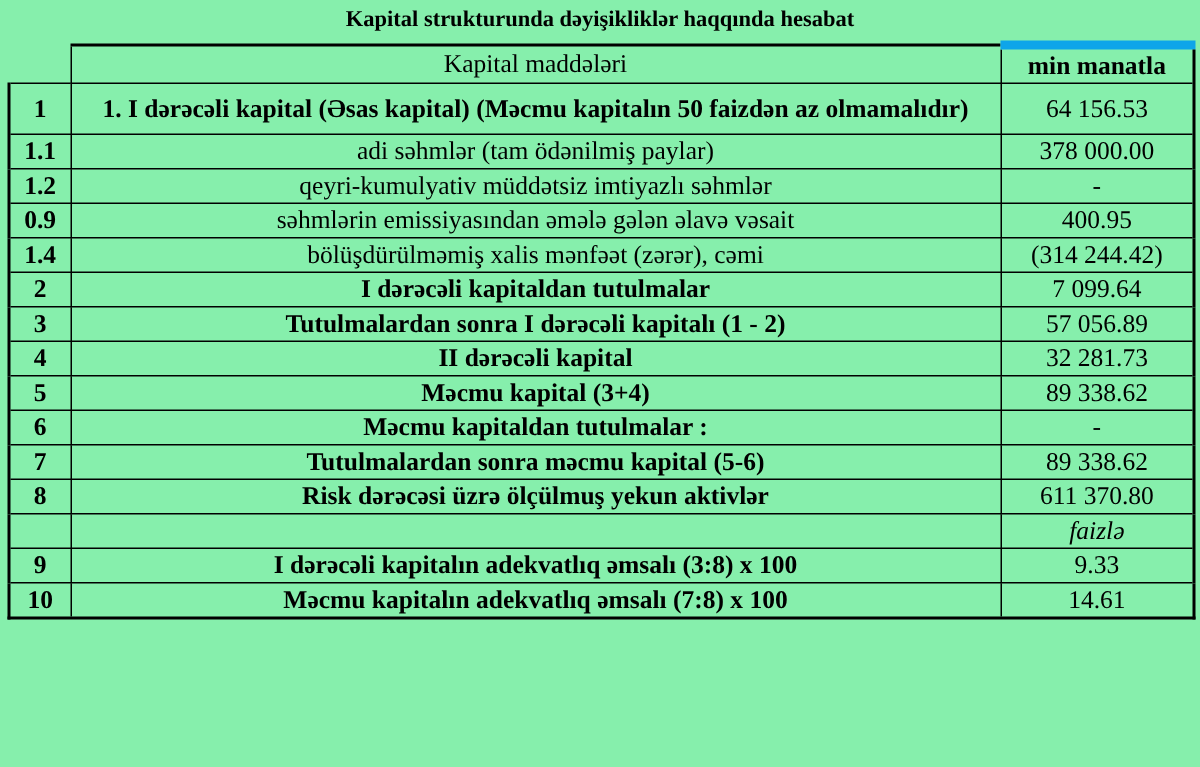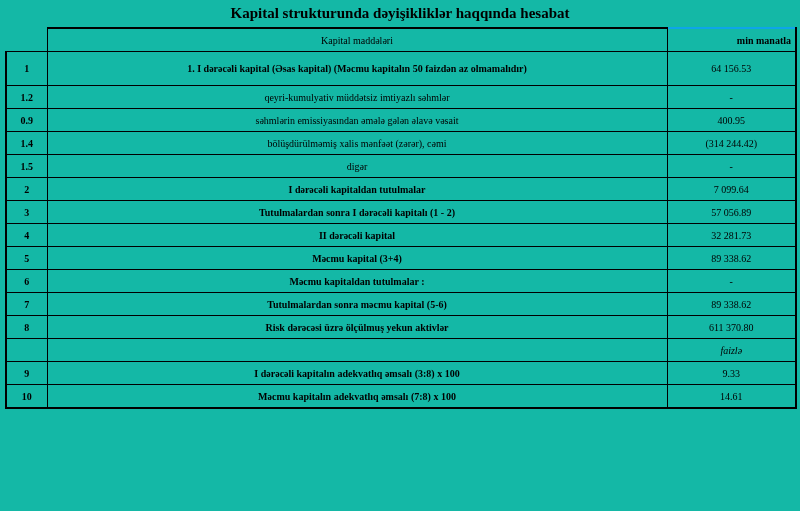--- a/index.html
+++ b/index.html
@@ -7,55 +7,55 @@
     padding: 0;
     background: #ffffff;
     color: #000000;
     font-family: "Liberation Serif", "DejaVu Serif", serif;
   }
   .page {
     width: 800px;
     height: 511px;
     box-sizing: border-box;
     padding: 3px 5px 0 5px;
-    background: #14b8a6;
+    background: #86efac;
   }
   .report-title {
     text-align: center;
     font-weight: bold;
     font-size: 15px;
     padding: 2px 0 5px 0;
   }
   table.capital {
     border-collapse: collapse;
     width: 790px;
     table-layout: fixed;
   }
   col.c-num   { width: 41px; }
   col.c-label { width: 620px; }
   col.c-value { width: 129px; }
   td {
     border: 1px solid #000000;
-    font-size: 10px;
+    font-size: 17px;
     height: 22px;
     padding: 0 4px;
     vertical-align: middle;
     overflow: hidden;
     white-space: nowrap;
   }
   
   td.corner { border: none; }
   td.h-items {
     text-align: center;
     border-top: 2px solid #000;
   }
   td.h-unit {
-    text-align: right;
+    text-align: center;
     font-weight: bold;
-    border-top: 2px solid #0ea5e9;
+    border-top: 6px solid #0ea5e9;
     border-right: 2px solid #000;
   }
   
   tbody td:first-child { border-left: 2px solid #000; }
   tbody td:last-child  { border-right: 2px solid #000; }
   tbody tr:last-child td { border-bottom: 2px solid #000; }
   td.num {
     text-align: center;
     font-weight: bold;
   }
@@ -84,38 +84,38 @@
         <td class="h-unit">min manatla</td>
       </tr>
     </thead>
     <tbody id="rows">
         <tr class="tall">
           <td class="num">1</td>
           <td class="label b">1. I dərəcəli kapital (Əsas kapital) (Məcmu kapitalın 50 faizdən  az olmamalıdır)</td>
           <td class="value">64 156.53</td>
         </tr>
         <tr>
+          <td class="num">1.1</td>
+          <td class="label">adi səhmlər (tam ödənilmiş paylar)</td>
+          <td class="value">378 000.00</td>
+        </tr>
+        <tr>
           <td class="num">1.2</td>
           <td class="label">qeyri-kumulyativ müddətsiz imtiyazlı səhmlər</td>
           <td class="value">-</td>
         </tr>
         <tr>
           <td class="num">0.9</td>
           <td class="label">səhmlərin emissiyasından əmələ gələn  əlavə vəsait</td>
           <td class="value">400.95</td>
         </tr>
         <tr>
           <td class="num">1.4</td>
           <td class="label">bölüşdürülməmiş xalis mənfəət (zərər), cəmi</td>
           <td class="value">(314 244.42)</td>
-        </tr>
-        <tr>
-          <td class="num">1.5</td>
-          <td class="label">digər</td>
-          <td class="value">-</td>
         </tr>
         <tr>
           <td class="num">2</td>
           <td class="label b">I dərəcəli kapitaldan  tutulmalar</td>
           <td class="value">7 099.64</td>
         </tr>
         <tr>
           <td class="num">3</td>
           <td class="label b">Tutulmalardan  sonra I dərəcəli kapitalı (1 - 2)</td>
           <td class="value">57 056.89</td>

